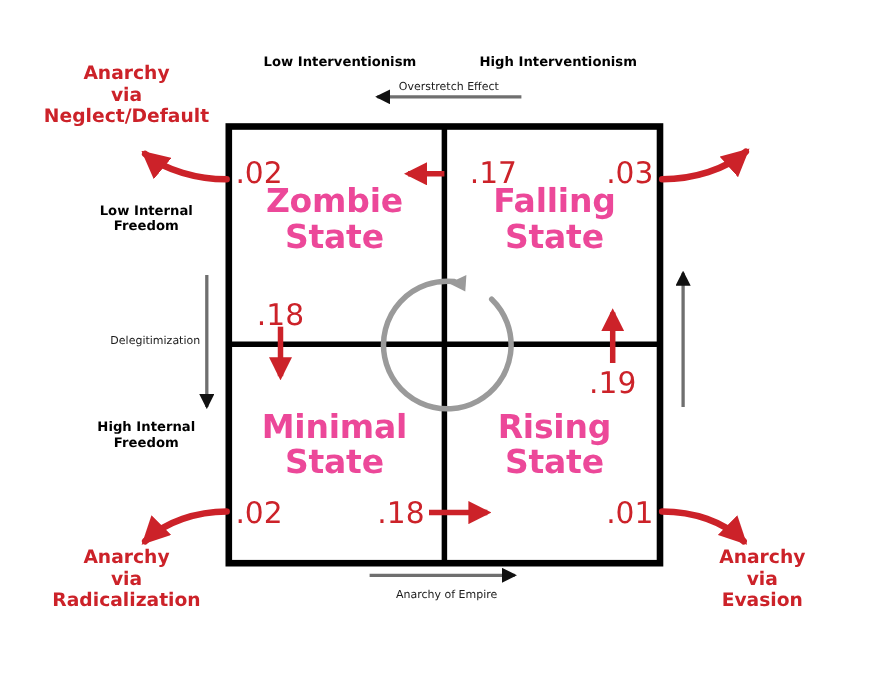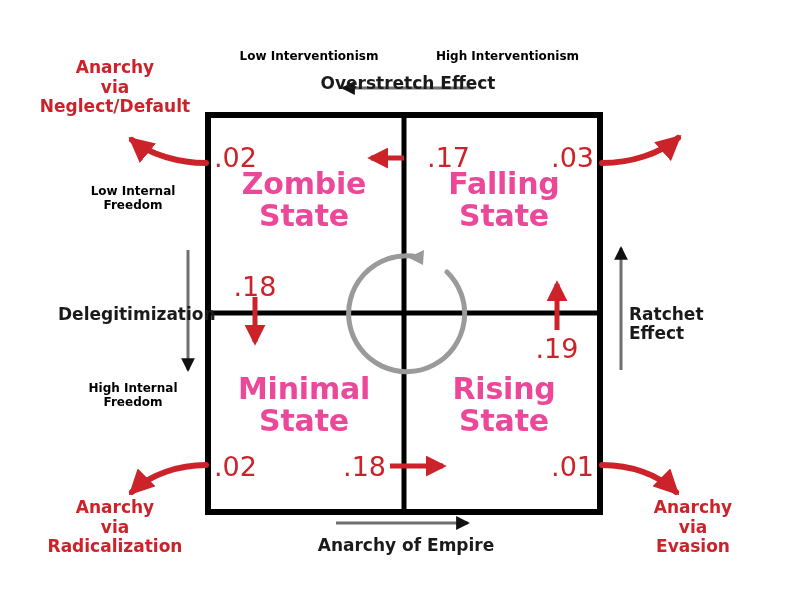--- a/index.html
+++ b/index.html
@@ -50,23 +50,23 @@
     letter-spacing: -0.2px;
   }
   
   .val {
     font-weight: normal;
     color: #CC2229;
     font-size: 27px;
   }
   
   .effect-cap {
-    font-weight: bold;
+    font-weight: normal;
     color: #1a1a1a;
-    font-size: 17px;
+    font-size: 10px;
   }
 </style>
 </head>
 <body>
 
 <div id="stage">
 
   <svg id="svg-layer" viewBox="0 0 792 612">
     <defs>
       <marker id="redhead" viewBox="0 0 10 10" refX="8.2" refY="5" markerWidth="4.2" markerHeight="4.2" orient="auto-start-reverse">
@@ -142,21 +142,20 @@
   <div class="lbl axis-cap" style="left:400px; top:50px; width:215px;">High Interventionism</div>
 
   <div class="lbl axis-cap" style="left:63px; top:185px; width:140px;">Low Internal
 Freedom</div>
   <div class="lbl axis-cap" style="left:63px; top:382px; width:140px;">High Internal
 Freedom</div>
 
   <div class="lbl effect-cap" style="left:318px; top:74px; width:180px;">Overstretch Effect</div>
   <div class="lbl effect-cap" style="left:316px; top:536px; width:180px;">Anarchy of Empire</div>
   <div class="lbl effect-cap" style="left:58px; top:305px; width:124px; text-align:right;">Delegitimization</div>
-  <div class="lbl effect-cap" style="left:629px; top:305px; width:130px; text-align:left;">Ratchet Effect</div>
 
   <div class="lbl state-name" style="left:212px; top:168px; width:184px;">Zombie
 State</div>
   <div class="lbl state-name" style="left:412px; top:168px; width:184px;">Falling
 State</div>
   <div class="lbl state-name" style="left:212px; top:373px; width:184px;">Minimal
 State</div>
   <div class="lbl state-name" style="left:412px; top:373px; width:184px;">Rising
 State</div>
 

